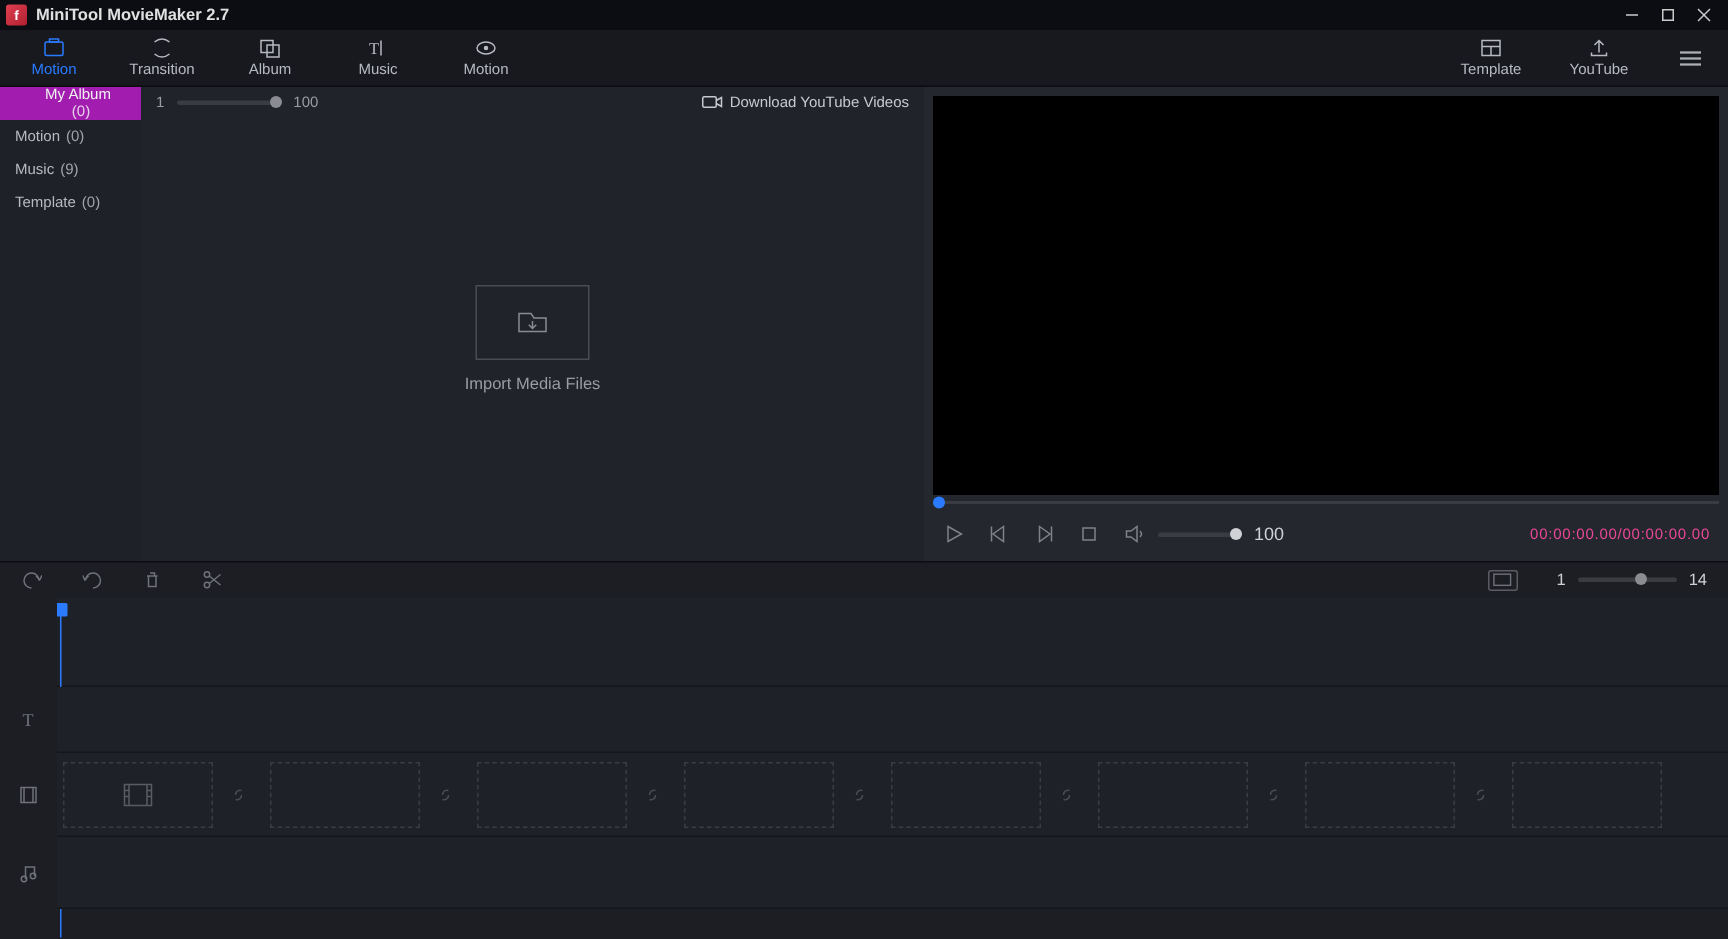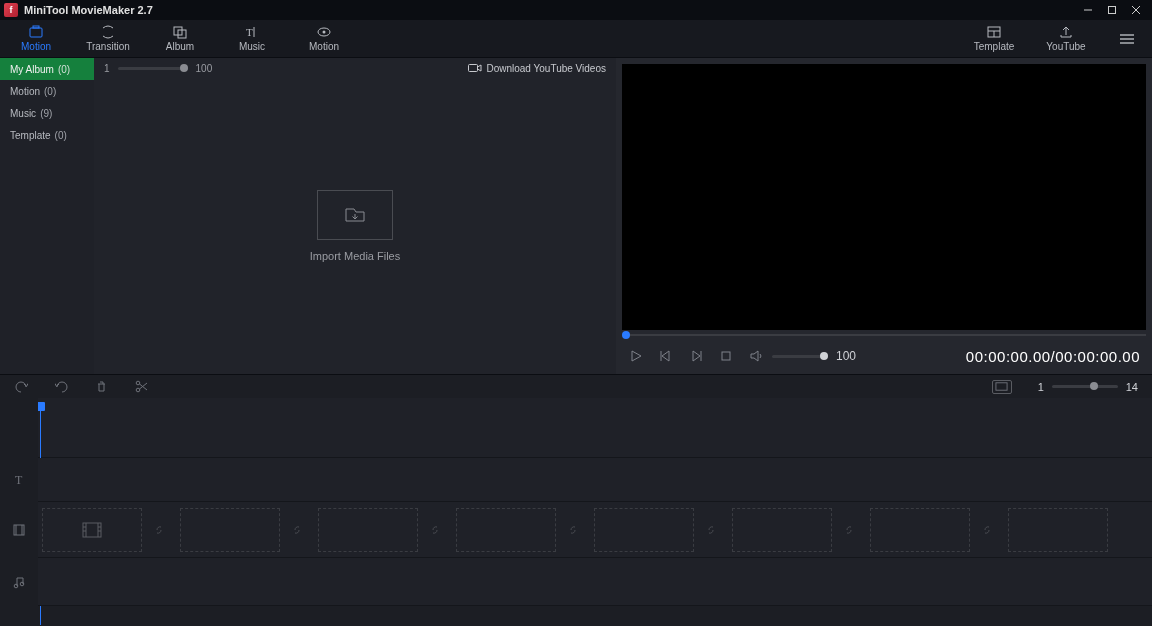--- a/index.html
+++ b/index.html
@@ -80,21 +80,21 @@
   }
   .side-item {
     height: 22px;
     display: flex;
     align-items: center;
     padding-left: 10px;
     color: #b7bac0;
     font-size: 10px;
     white-space: nowrap;
   }
-  .side-item.active { background: #15803d; color: #f0f0f0; }
+  .side-item.active { background: #a21caf; color: #f0f0f0; flex-direction: column; }
   .side-count { margin-left: 4px; color: inherit; opacity: .85; }
 
   .media-panel {
     flex: 1;
     background: #21232a;
     position: relative;
     display: flex;
     flex-direction: column;
   }
   .media-header {
@@ -162,21 +162,21 @@
     gap: 14px;
     padding: 0 6px;
     color: #7f828a;
   }
   .pcbtn { width:16px; height:16px; display:flex; align-items:center; justify-content:center; }
   .pcbtn svg { width:14px; height:14px; }
   .vol-group { display:flex; align-items:center; gap:8px; }
   .vol-track { width:56px; height:3px; background:#3a3c42; position:relative; border-radius:2px; }
   .vol-thumb { position:absolute; right:0; top:-3px; width:8px; height:8px; background:#d0d2d6; border-radius:50%; }
   .preview-spacer { flex:1; }
-  .timecode { color:#ffffff; font-size:15px; letter-spacing:.5px; }
+  .timecode { color:#ec4899; font-size:10px; letter-spacing:.5px; }
 
   
   .timeline-tools {
     height: 24px;
     background: #1c1e24;
     border-top: 1px solid #0b0d12;
     display: flex;
     align-items: center;
     padding: 0 14px;
     gap: 26px;

